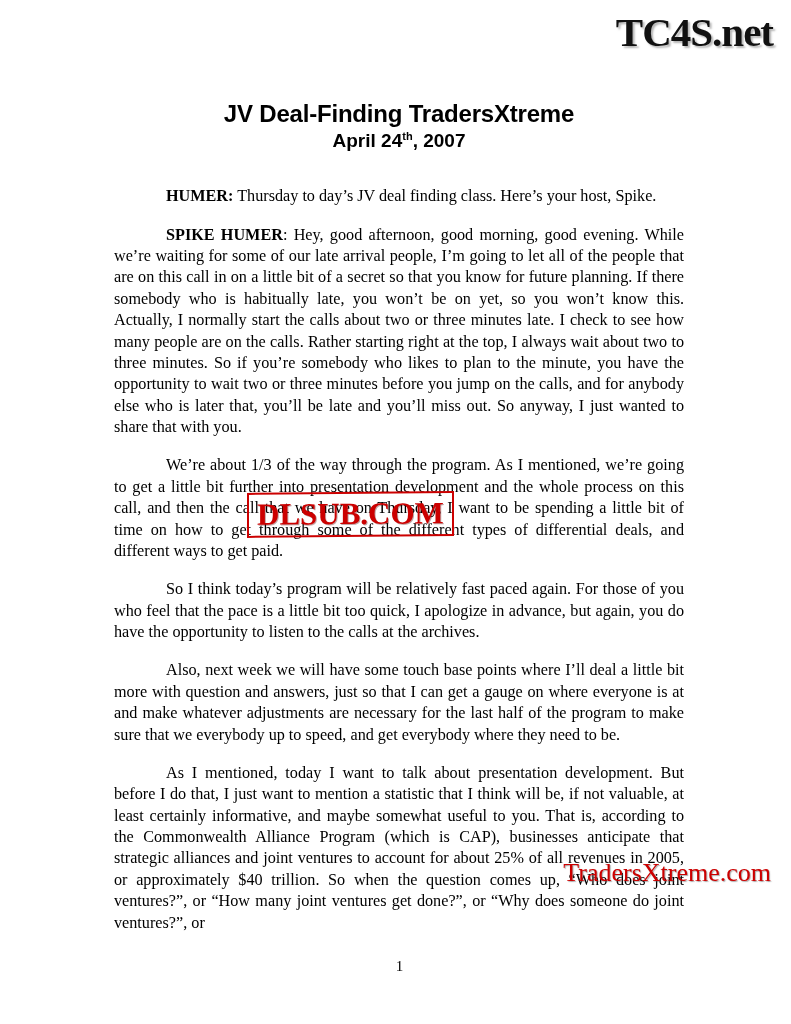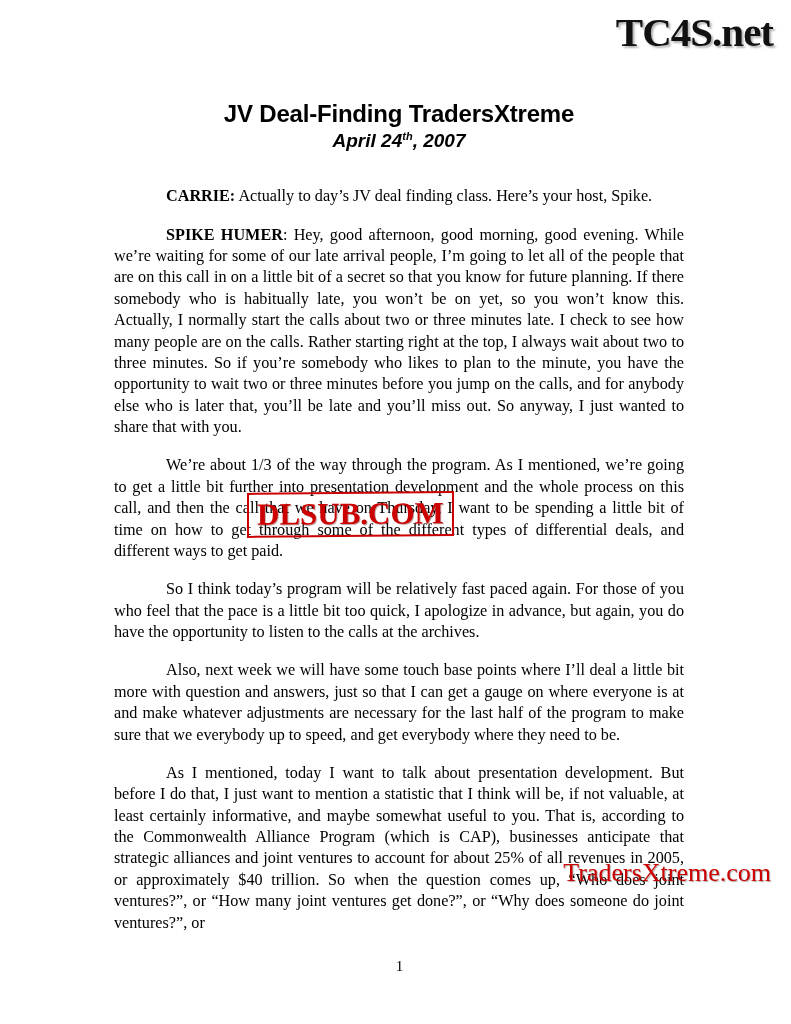--- a/index.html
+++ b/index.html
@@ -51,21 +51,20 @@
     font-family: "Liberation Sans", sans-serif;
     font-weight: bold;
     font-size: 24px;
     margin: 0 0 2px 0;
     letter-spacing: -0.2px;
   }
   .doc-subtitle {
     text-align: center;
     font-family: "Liberation Sans", sans-serif;
     font-weight: bold;
-    font-style: italic;
     font-size: 19px;
     margin: 0 0 34px 0;
   }
   .doc-subtitle sup {
     font-size: 11px;
     vertical-align: super;
   }
 
   p.para {
     margin: 0 0 17px 0;
@@ -126,21 +125,21 @@
 
   <div class="doc">
 
     <h1 class="doc-title">JV Deal-Finding TradersXtreme</h1>
 
     <div class="doc-subtitle">
       <span>April 24</span><sup>th</sup><span>, 2007</span>
     </div>
 
     <p class="para">
-      <span class="speaker">CARRIE:</span><span> Actually to day’s JV deal finding class.  Here’s your host, Spike.</span>
+      <span class="speaker">HUMER:</span><span> Thursday to day’s JV deal finding class.  Here’s your host, Spike.</span>
     </p>
 
     <p class="para">
       <span class="speaker">SPIKE HUMER</span><span>:  Hey, good afternoon, good morning, good evening.  While we’re waiting for some of our late arrival people, I’m going to let all of the people that are on this call in on a little bit of a secret so that you know for future planning.  If there somebody who is habitually late, you won’t be on yet, so you won’t know this.  Actually, I normally start the calls about two or three minutes late.  I check to see how many people are on the calls.  Rather starting right at the top, I always wait about two to three minutes.  So if you’re somebody who likes to plan to the minute, you have the opportunity to wait two or three minutes before you jump on the calls, and for anybody else who is later that, you’ll be late and you’ll miss out.  So anyway, I just wanted to share that with you.</span>
     </p>
 
     <p class="para">
       <span>We’re about 1/3 of the way through the program.  As I mentioned, we’re going to get a little bit further into presentation development and the whole process on this call, and then the call that we have on Thursday, I want to be spending a little bit of time on how to get through some of the different types of differential deals, and different ways to get paid.</span>
     </p>
 

